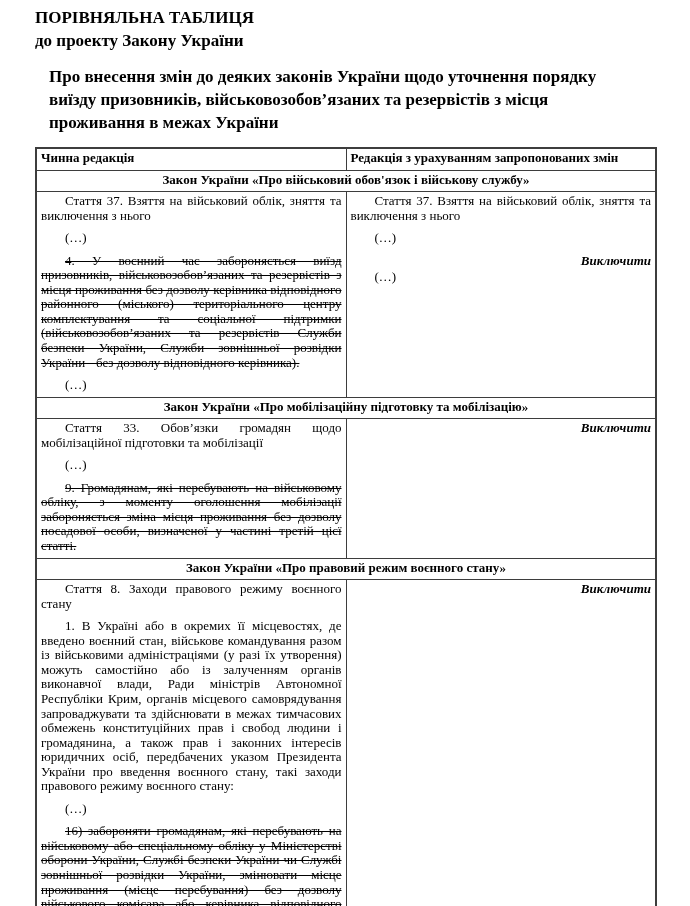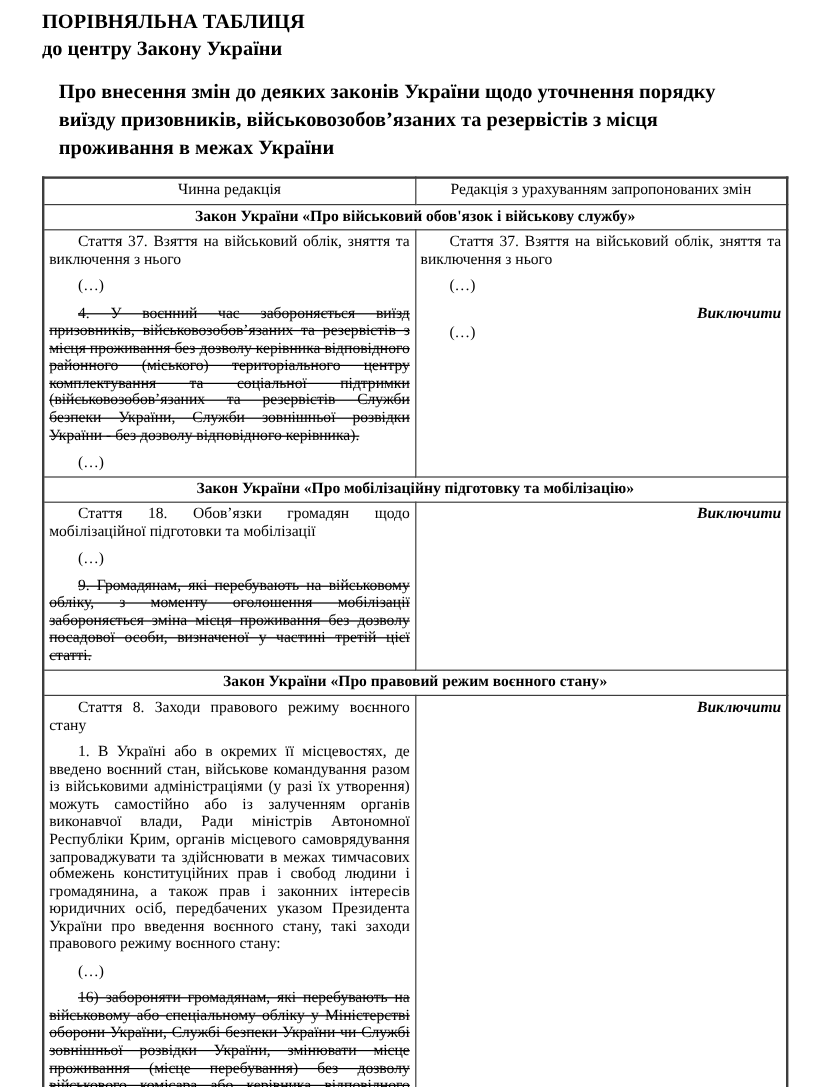--- a/index.html
+++ b/index.html
@@ -39,22 +39,22 @@
   }
   table.cmp td {
     border: 1.5px solid #3d3d3d;
     vertical-align: top;
     padding: 2px 4px 4px 4px;
     font-size: 13px;
     line-height: 1.12;
     overflow: hidden;
   }
   td.col-head {
-    text-align: center;
-    font-weight: normal;
+    text-align: left;
+    font-weight: bold;
     font-size: 13.5px;
     padding: 2px 2px;
     margin-left: 28px;
   }
   td.sec-head {
     text-align: center;
     font-weight: bold;
     font-size: 13.5px;
     padding: 4px 2px;
     margin-top: 10px;
@@ -80,21 +80,21 @@
   td.v-mid { vertical-align: middle; }
   td.v-bot { vertical-align: bottom; padding-bottom: 30px; }
 </style>
 </head>
 <body>
 
 <div class="page">
 
   <div class="doc-title">
     <p>ПОРІВНЯЛЬНА ТАБЛИЦЯ</p>
-    <p>до центру Закону України</p>
+    <p>до проекту Закону України</p>
     <p class="wrap-narrow">Про внесення змін до деяких законів України щодо уточнення порядку виїзду призовників, військовозобов’язаних та резервістів з місця проживання в межах України</p>
   </div>
 
   <table class="cmp">
     <colgroup>
       <col style="width:50%">
       <col style="width:50%">
     </colgroup>
 
     <tbody>
@@ -121,21 +121,21 @@
         <p class="p tight">(…)</p>
       </td>
     </tr>
 
     <tr>
       <td class="sec-head" colspan="2">Закон України «Про мобілізаційну підготовку та мобілізацію»</td>
     </tr>
 
     <tr>
       <td>
-        <p class="p">Стаття 18. Обов’язки громадян щодо мобілізаційної підготовки та мобілізації</p>
+        <p class="p">Стаття 33. Обов’язки громадян щодо мобілізаційної підготовки та мобілізації</p>
         <p class="p">(…)</p>
         <p class="p strike">9. Громадянам, які перебувають на військовому обліку, з моменту оголошення мобілізації забороняється зміна місця проживання без дозволу посадової особи, визначеної у частині третій цієї статті.</p>
       </td>
       <td class="v-mid">
         <p class="p excl">Виключити</p>
       </td>
     </tr>
 
     <tr>
       <td class="sec-head" colspan="2">Закон України «Про правовий режим воєнного стану»</td>

